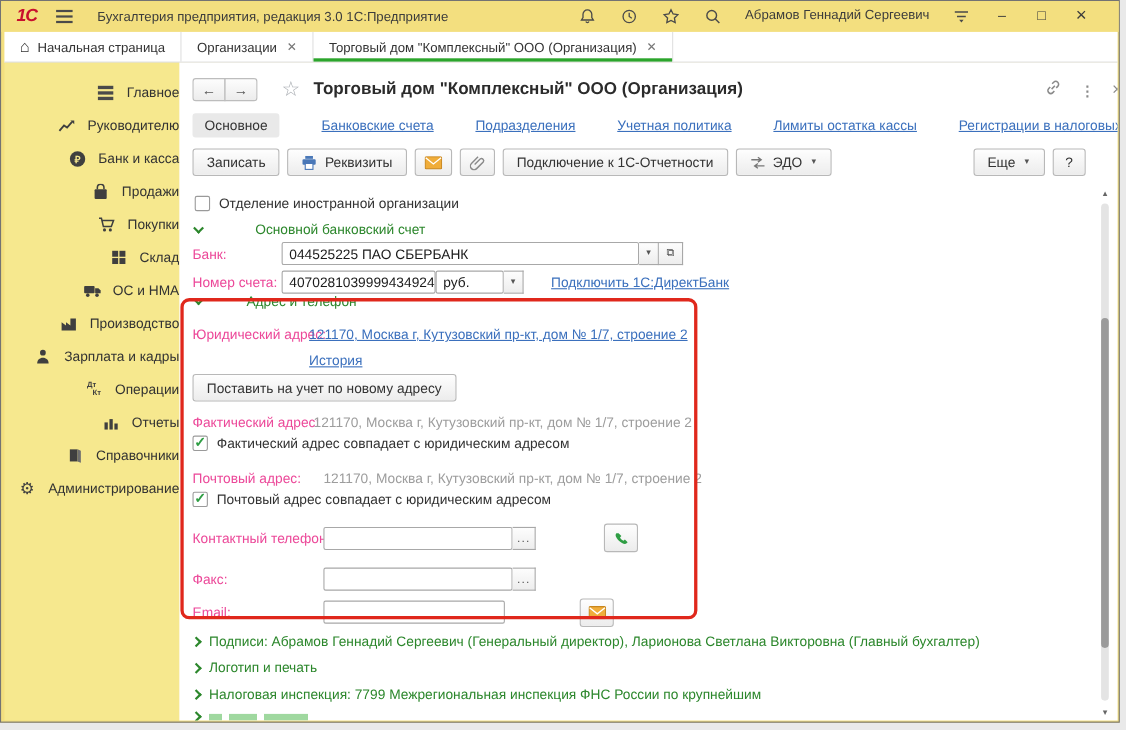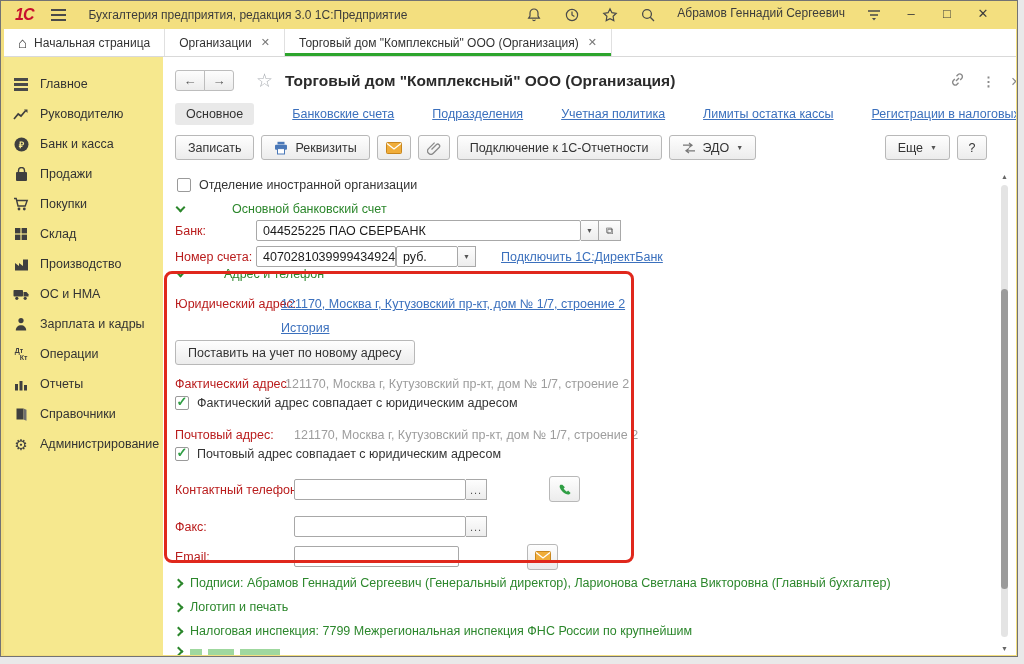--- a/index.html
+++ b/index.html
@@ -15,21 +15,21 @@
   .tb-user { font-size:12px; color:#3c3c3c; }
   .winbtn { font-size:13px; color:#3c3c3c; width:16px; text-align:center; cursor:pointer; }
   
   .tabbar { position:absolute; left:3px; top:28px; width:1012px; height:28px; background:#ffffff; border-bottom:1px solid #d9d9d9; display:flex; }
   .tab { display:flex; align-items:center; padding:0 14px; font-size:12px; color:#333; border-right:1px solid #e0e0e0; position:relative; cursor:pointer; white-space:nowrap; }
   .tab .home { font-size:15px; margin-right:7px; color:#333; }
   .tab .closex { font-size:11px; color:#777; margin-left:9px; cursor:pointer; }
   .tab.active::after { content:""; position:absolute; left:0; right:0; bottom:0; height:3px; background:#2ca52c; }
   
   .sidebar { position:absolute; left:3px; top:56px; width:159px; height:598px; background:#f6e88e; }
-  .side-item { display:flex; align-items:center; height:30px; padding-left:7px; cursor:pointer; }
+  .side-item { display:flex; align-items:center; height:30px; padding-left:7px; cursor:pointer;justify-content:flex-end; }
   .side-ico { width:20px; display:flex; justify-content:center; align-items:center; }
   .side-label { font-size:12.5px; color:#333; margin-left:9px; white-space:nowrap; }
   .dtkt { font-size:7px; font-weight:bold; color:#3f3f3f; line-height:7px; text-align:left; }
   .gear { font-size:15px; color:#3f3f3f; line-height:15px; }
   
   .main { position:absolute; left:162px; top:56px; width:853px; height:598px; background:#ffffff; overflow:hidden; }
   .abs { position:absolute; }
   .navbtn { width:30px; height:21px; background:linear-gradient(#fdfdfd,#ececec); border:1px solid #bdbdbd; font-size:13px; color:#5a5a5a; cursor:pointer; display:inline-flex; align-items:center; justify-content:center; }
   .navbtn.back { border-radius:3px 0 0 3px; }
   .navbtn.fwd { border-radius:0 3px 3px 0; margin-left:-1px; }
@@ -49,21 +49,21 @@
   .spacer { flex:1; }
   .cbrow { display:flex; align-items:center; gap:8px; }
   .cbox { width:14px; height:14px; background:#fff; border:1px solid #9a9a9a; border-radius:2px; display:inline-flex; align-items:center; justify-content:center; cursor:pointer; }
   .cbox .tick { font-size:13px; font-weight:bold; color:#2f9e44; line-height:10px; margin-top:-2px; }
   .cb-label { font-size:12.5px; color:#333; }
   .grp-head { display:flex; align-items:center; gap:8px; cursor:pointer; }
   .chev { width:7px; height:7px; border-left:2px solid #2c872c; border-bottom:2px solid #2c872c; display:inline-block; }
   .chev.down { transform:rotate(-45deg); margin-top:-3px; }
   .chev.right { transform:rotate(-135deg); margin-left:-2px; }
   .grp-label { font-size:12.5px; color:#2c872c; }
-  .flabel { font-size:12.5px; color:#b91c1c; }
+  .flabel { font-size:12.5px; color:#ec4899; }
   .input { background:#fff; border:1px solid #a8a8a8; border-radius:2px; height:21px; font-size:12.5px; color:#1a1a1a; display:inline-flex; align-items:center; padding:0 6px; white-space:nowrap; overflow:hidden; }
   .seg { height:21px; border:1px solid #a8a8a8; border-left:none; background:linear-gradient(#fdfdfd,#ededed); display:inline-flex; align-items:center; justify-content:center; cursor:pointer; color:#555; }
   .dotsseg { font-size:11px; letter-spacing:1px; padding:0 4px; }
   .link { font-size:12.5px; color:#3b70bd; text-decoration:underline; cursor:pointer; white-space:nowrap; }
   .grayval { font-size:12.5px; color:#9d9d9d; white-space:nowrap; }
   .sqbtn { width:31px; height:26px; background:linear-gradient(#fefefe,#ececec); border:1px solid #b8b8b8; border-radius:3px; display:inline-flex; align-items:center; justify-content:center; cursor:pointer; }
   .redrect { position:absolute; left:1px; top:214px; width:470px; height:292px; border:3px solid #e0281c; border-radius:8px; pointer-events:none; z-index:9; }
   .sb-arrow { position:absolute; left:836px; width:11px; height:11px; font-size:7px; color:#666; text-align:center; line-height:11px; cursor:pointer; }
   .sb-rail { position:absolute; left:838px; top:128px; width:7px; height:452px; background:#e4e4e4; border-radius:4px; }
   .sb-thumb { position:absolute; left:838px; top:232px; width:7px; height:300px; background:#9b9b9b; border-radius:4px; cursor:grab; }
@@ -180,36 +180,36 @@
             <rect x="1" y="1" width="5.4" height="5.4" fill="#3f3f3f"></rect>
             <rect x="7.6" y="1" width="5.4" height="5.4" fill="#3f3f3f"></rect>
             <rect x="1" y="7.6" width="5.4" height="5.4" fill="#3f3f3f"></rect>
             <rect x="7.6" y="7.6" width="5.4" height="5.4" fill="#3f3f3f"></rect>
           </svg>
       </span>
       <span class="side-label">Склад</span>
     </div>
     <div class="side-item">
       <span class="side-ico">
-        <svg width="15" height="13" viewBox="0 0 15 13">
-            <path d="M1 12.5V5l4 3V5l4 3V1.5h5v11z" fill="#3f3f3f"></path>
-          </svg>
-      </span>
-      <span class="side-label">Производство</span>
-    </div>
-    <div class="side-item">
-      <span class="side-ico">
         <svg width="16" height="13" viewBox="0 0 16 13">
             <rect x="0.5" y="2" width="9.5" height="6.5" rx="0.8" fill="#3f3f3f"></rect>
             <path d="M10.5 4h3l2 2.2V8.5h-5z" fill="#3f3f3f"></path>
             <circle cx="3.8" cy="10.3" r="1.6" fill="#3f3f3f"></circle>
             <circle cx="12.2" cy="10.3" r="1.6" fill="#3f3f3f"></circle>
           </svg>
       </span>
       <span class="side-label">ОС и НМА</span>
+    </div>
+    <div class="side-item">
+      <span class="side-ico">
+        <svg width="15" height="13" viewBox="0 0 15 13">
+            <path d="M1 12.5V5l4 3V5l4 3V1.5h5v11z" fill="#3f3f3f"></path>
+          </svg>
+      </span>
+      <span class="side-label">Производство</span>
     </div>
     <div class="side-item">
       <span class="side-ico">
         <svg width="12" height="14" viewBox="0 0 12 14">
             <circle cx="6" cy="3.6" r="2.6" fill="#3f3f3f"></circle>
             <path d="M0.8 13.5c0-3.2 2.2-5.2 5.2-5.2s5.2 2 5.2 5.2z" fill="#3f3f3f"></path>
           </svg>
       </span>
       <span class="side-label">Зарплата и кадры</span>
     </div>

